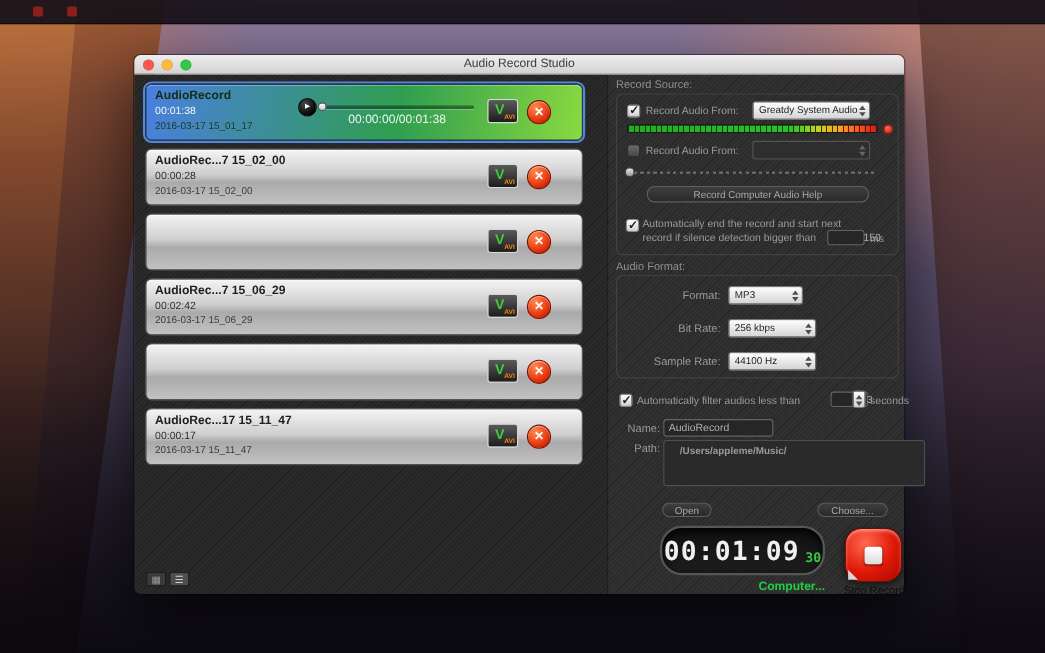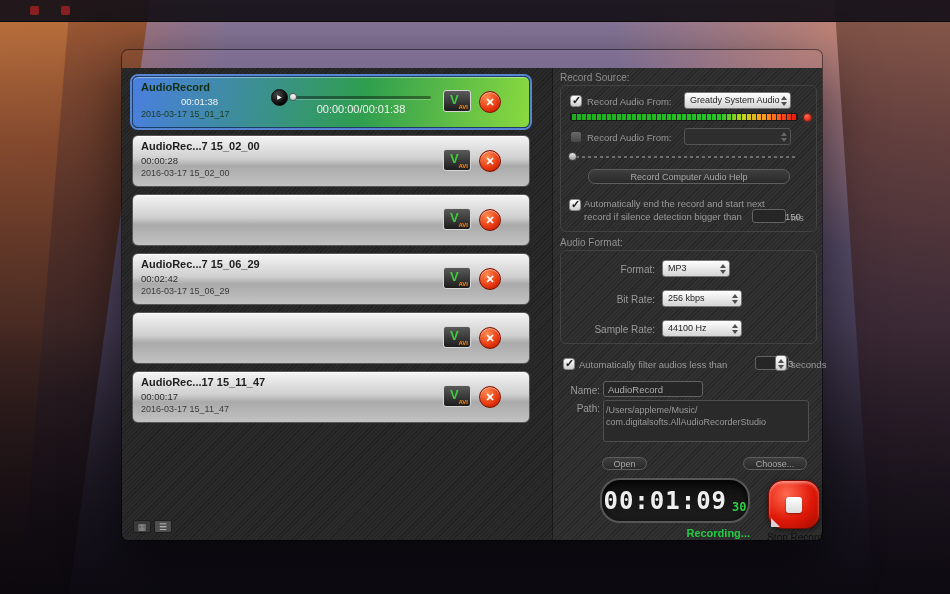--- a/index.html
+++ b/index.html
@@ -48,21 +48,21 @@
     background:linear-gradient(180deg,#f4f4f4 0%,#cfcfcf 45%,#aaaaaa 60%,#c2c2c2 100%);
     border:1px solid #565656;box-sizing:border-box;box-shadow:inset 0 1px 0 rgba(255,255,255,.8);}
   .rec-item.selected{
     background:linear-gradient(100deg,#4a7fe0 0%,#2f9e4f 58%,#8ad93f 100%);
     border:1px solid #1c3c6a;box-shadow:0 0 0 2px rgba(95,150,240,.85),inset 0 1px 0 rgba(255,255,255,.4);}
   .rec-info{position:absolute;left:8px;top:4px;}
   .rec-name{font-size:11px;font-weight:bold;color:#1e1e1e;}
   .rec-dur{font-size:9.5px;color:#2e2e2e;margin-top:3px;}
   .rec-date{font-size:9px;color:#3c3c3c;margin-top:2px;}
   .selected .rec-name{color:#12300f;}
-  .selected .rec-dur{color:#f4f4f4;margin-left:40px;}
+  .selected .rec-dur{color:#f4f4f4;}
   .selected .rec-date{color:#1c3a18;}
   .play-btn{position:absolute;left:138px;top:12px;width:15px;height:15px;border-radius:50%;
     background:radial-gradient(circle at 35% 30%,#4a4a4a,#000 75%);border:1px solid #0c0c0c;
     color:#fff;font-size:6px;line-height:15px;text-align:center;}
   .slider{position:absolute;left:158px;top:19px;width:140px;height:3px;border-radius:2px;
     background:rgba(0,0,0,.4);box-shadow:0 1px 0 rgba(255,255,255,.25);}
   .slider-knob{position:absolute;left:-2px;top:-3px;width:8px;height:8px;border-radius:50%;
     background:linear-gradient(#fff,#c8c8c8);border:1px solid #555;box-sizing:border-box;}
   .play-time{position:absolute;left:158px;top:26px;width:140px;text-align:center;
     font-size:11px;color:#f2f2f2;}
@@ -112,22 +112,22 @@
     background:linear-gradient(#3e3e3e,#2a2a2a);border:1px solid #5e5e5e;color:#a8a8a8;font-size:9px;}
   .small-note{position:absolute;font-size:9.5px;color:#9a9a9a;}
   .field{position:absolute;background:#262626;border:1px solid #636363;border-radius:3px;
     box-sizing:border-box;color:#b0b0b0;font-size:9.5px;padding-left:32px;}
   .stepper{position:absolute;width:12px;height:16px;border-radius:3px;box-sizing:border-box;
     background:linear-gradient(#fdfdfd,#cfcfcf);border:1px solid #777;}
   .stepper i{display:block;width:0;height:0;border-left:3px solid transparent;border-right:3px solid transparent;margin:3px auto 0;}
   .stepper .up{border-bottom:4px solid #4e4e4e;}
   .stepper .dn{border-top:4px solid #4e4e4e;margin-top:2px;}
   .rt-label{position:absolute;font-size:10px;color:#9a9a9a;text-align:right;}
-  .path-box{position:absolute;left:481px;top:332px;width:206px;height:42px;border-radius:3px;
-    background:#2a2a2a;border:1px solid #4f4f4f;box-sizing:border-box;padding:3px 2px;}
+  .path-box{position:absolute;left:481px;top:332px;width:238px;height:42px;border-radius:3px;
+    background:#2a2a2a;border:1px solid #4f4f4f;box-sizing:border-box;padding:3px 14px;font-weight:bold;}
   .path-line{font-size:9px;color:#9a9a9a;line-height:12px;white-space:nowrap;}
   .timer{position:absolute;left:478px;top:410px;width:150px;height:45px;border-radius:20px;
     background:linear-gradient(#101010,#1d1d1d);border:2px solid #565656;box-sizing:border-box;
     box-shadow:inset 0 3px 8px rgba(0,0,0,.9);display:flex;align-items:center;justify-content:center;}
   .timer-digits{font-family:"DejaVu Sans Mono",monospace;font-weight:bold;font-size:24px;color:#efefef;letter-spacing:1px;}
   .timer-frames{font-family:"DejaVu Sans Mono",monospace;font-weight:bold;font-size:12px;color:#30cc44;margin:12px 0 0 5px;}
   .rec-status{position:absolute;left:478px;top:459px;width:150px;text-align:right;
     font-size:11px;font-weight:bold;color:#22cc44;}
   .stop-btn{position:absolute;left:646px;top:412px;width:52px;height:49px;border-radius:15px;
     background:radial-gradient(circle at 35% 28%,#ff6a50,#e01808 55%,#a80c00 95%);
@@ -148,20 +148,28 @@
 <div class="wp wp-left2"></div>
 <div class="wp wp-right"></div>
 <div class="wp wp-vig"></div>
 
 <div class="menubar">
   <div class="mb-ico" style="left:30px;"></div>
   <div class="mb-ico" style="left:61px;"></div>
 </div>
 
 <div class="win">
+  <div class="titlebar">
+    <div class="lights">
+      <div class="light l-red"></div>
+      <div class="light l-yel"></div>
+      <div class="light l-grn"></div>
+    </div>
+    <div class="title">Audio Record Studio</div>
+  </div>
 
   <div class="content">
     <div class="list-panel"></div>
 
     <div class="list">
         <div class="rec-item selected">
     <div class="rec-info">
       <div class="rec-name">AudioRecord</div>
       <div class="rec-dur">00:01:38</div>
       <div class="rec-date">2016-03-17 15_01_17</div>
@@ -316,31 +324,30 @@
         <i class="dn"></i>
       </div>
     <div class="cb-label" style="left:669px;top:291px;">seconds</div>
 
     <div class="rt-label" style="left:438px;top:317px;width:40px;">Name:</div>
     <div class="field" style="left:481px;top:313px;width:100px;height:16px;line-height:15px;padding-left:4px;">AudioRecord</div>
 
     <div class="rt-label" style="left:442px;top:335px;width:36px;">Path:</div>
     <div class="path-box">
       <div class="path-line">/Users/appleme/Music/</div>
-      <div class="path-line">com.digitalsofts.AllAudioRecorderStudio</div>
     </div>
 
     <div class="dk-btn" style="left:480px;top:389px;width:45px;height:13px;line-height:12px;">Open</div>
     <div class="dk-btn" style="left:621px;top:389px;width:64px;height:13px;line-height:12px;">Choose...</div>
 
     <div class="timer">
       <span class="timer-digits">00:01:09</span>
       <span class="timer-frames">30</span>
     </div>
-    <div class="rec-status">Recording...</div>
+    <div class="rec-status">Computer...</div>
 
     <div class="stop-btn">
       <div class="stop-curl"></div>
       <div class="stop-inner"></div>
     </div>
     <div class="stop-label">Stop Record</div>
   </div>
 </div>
 
 </body></html>

